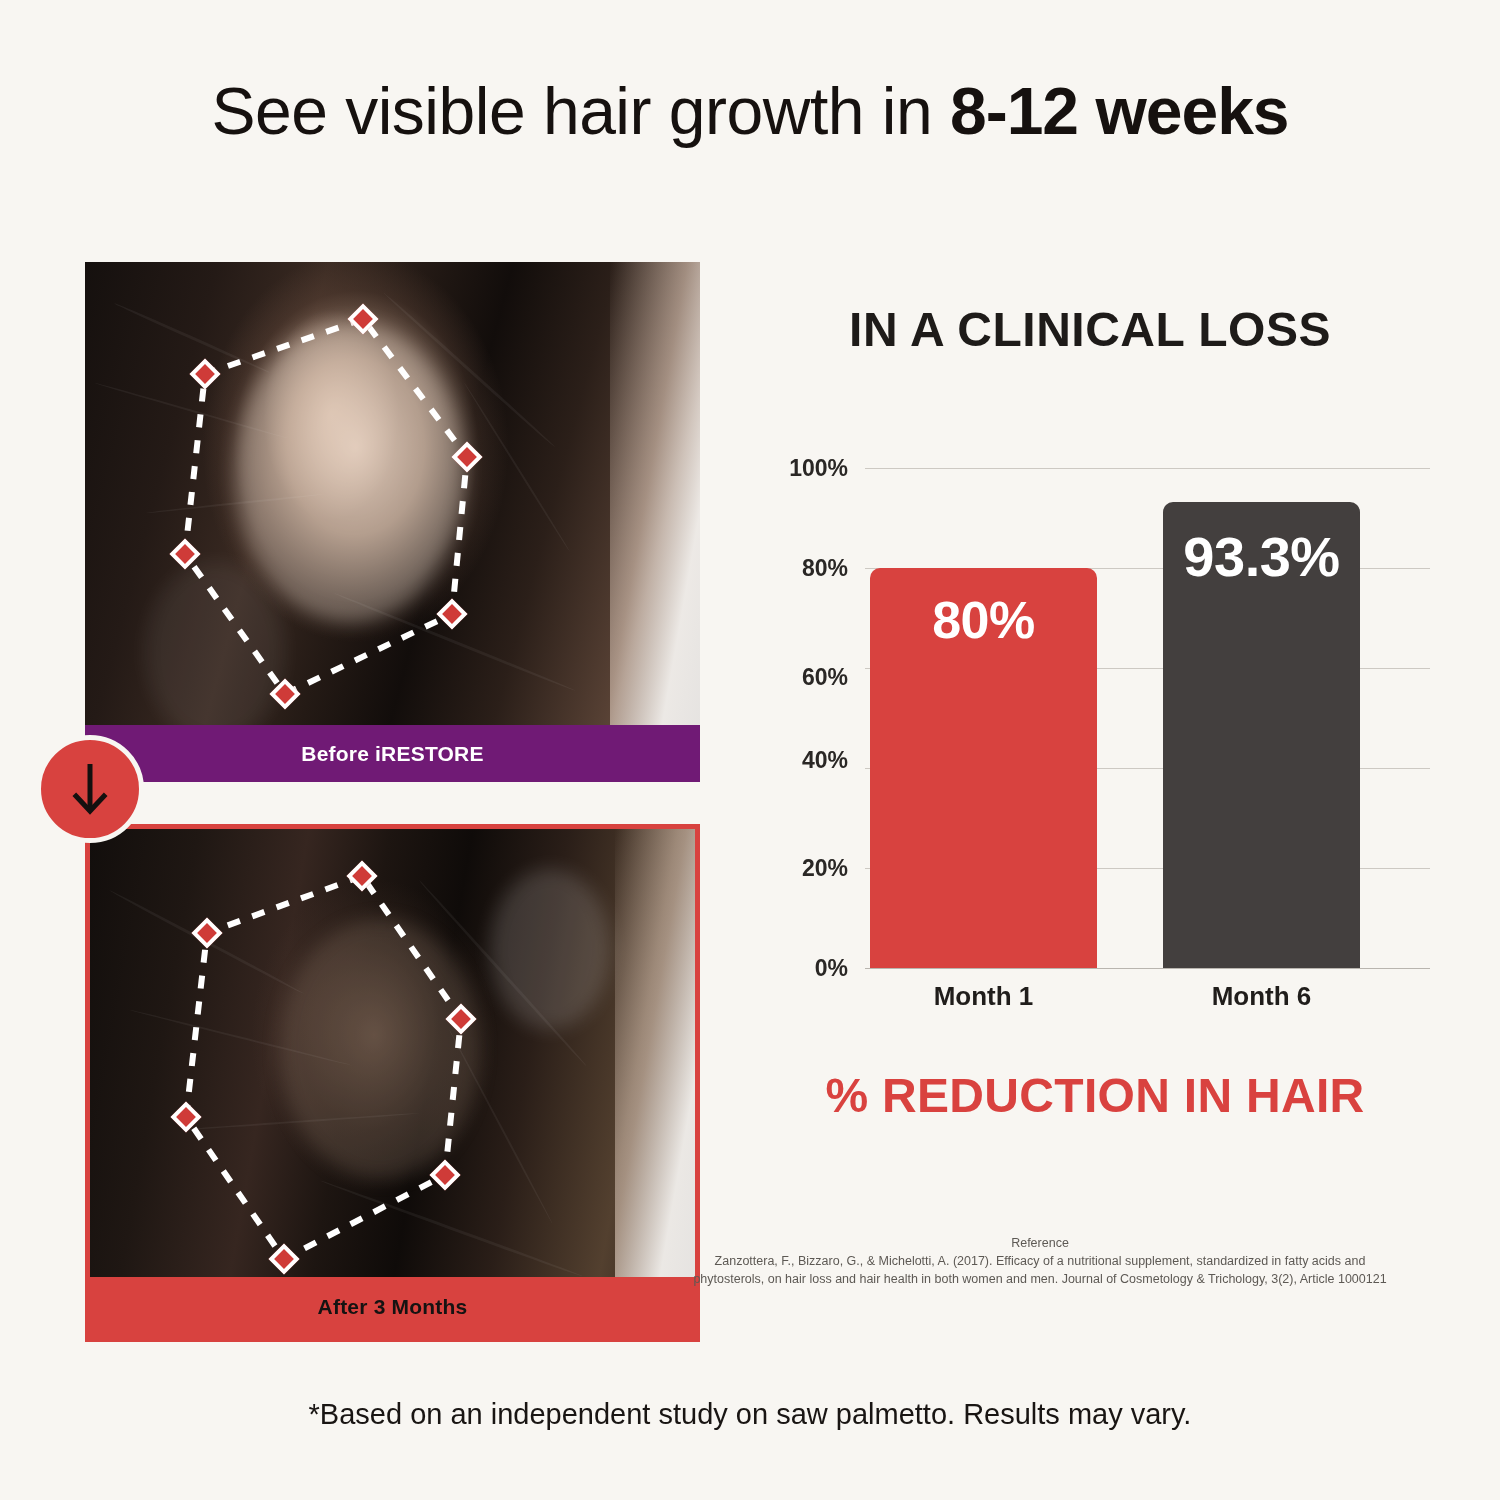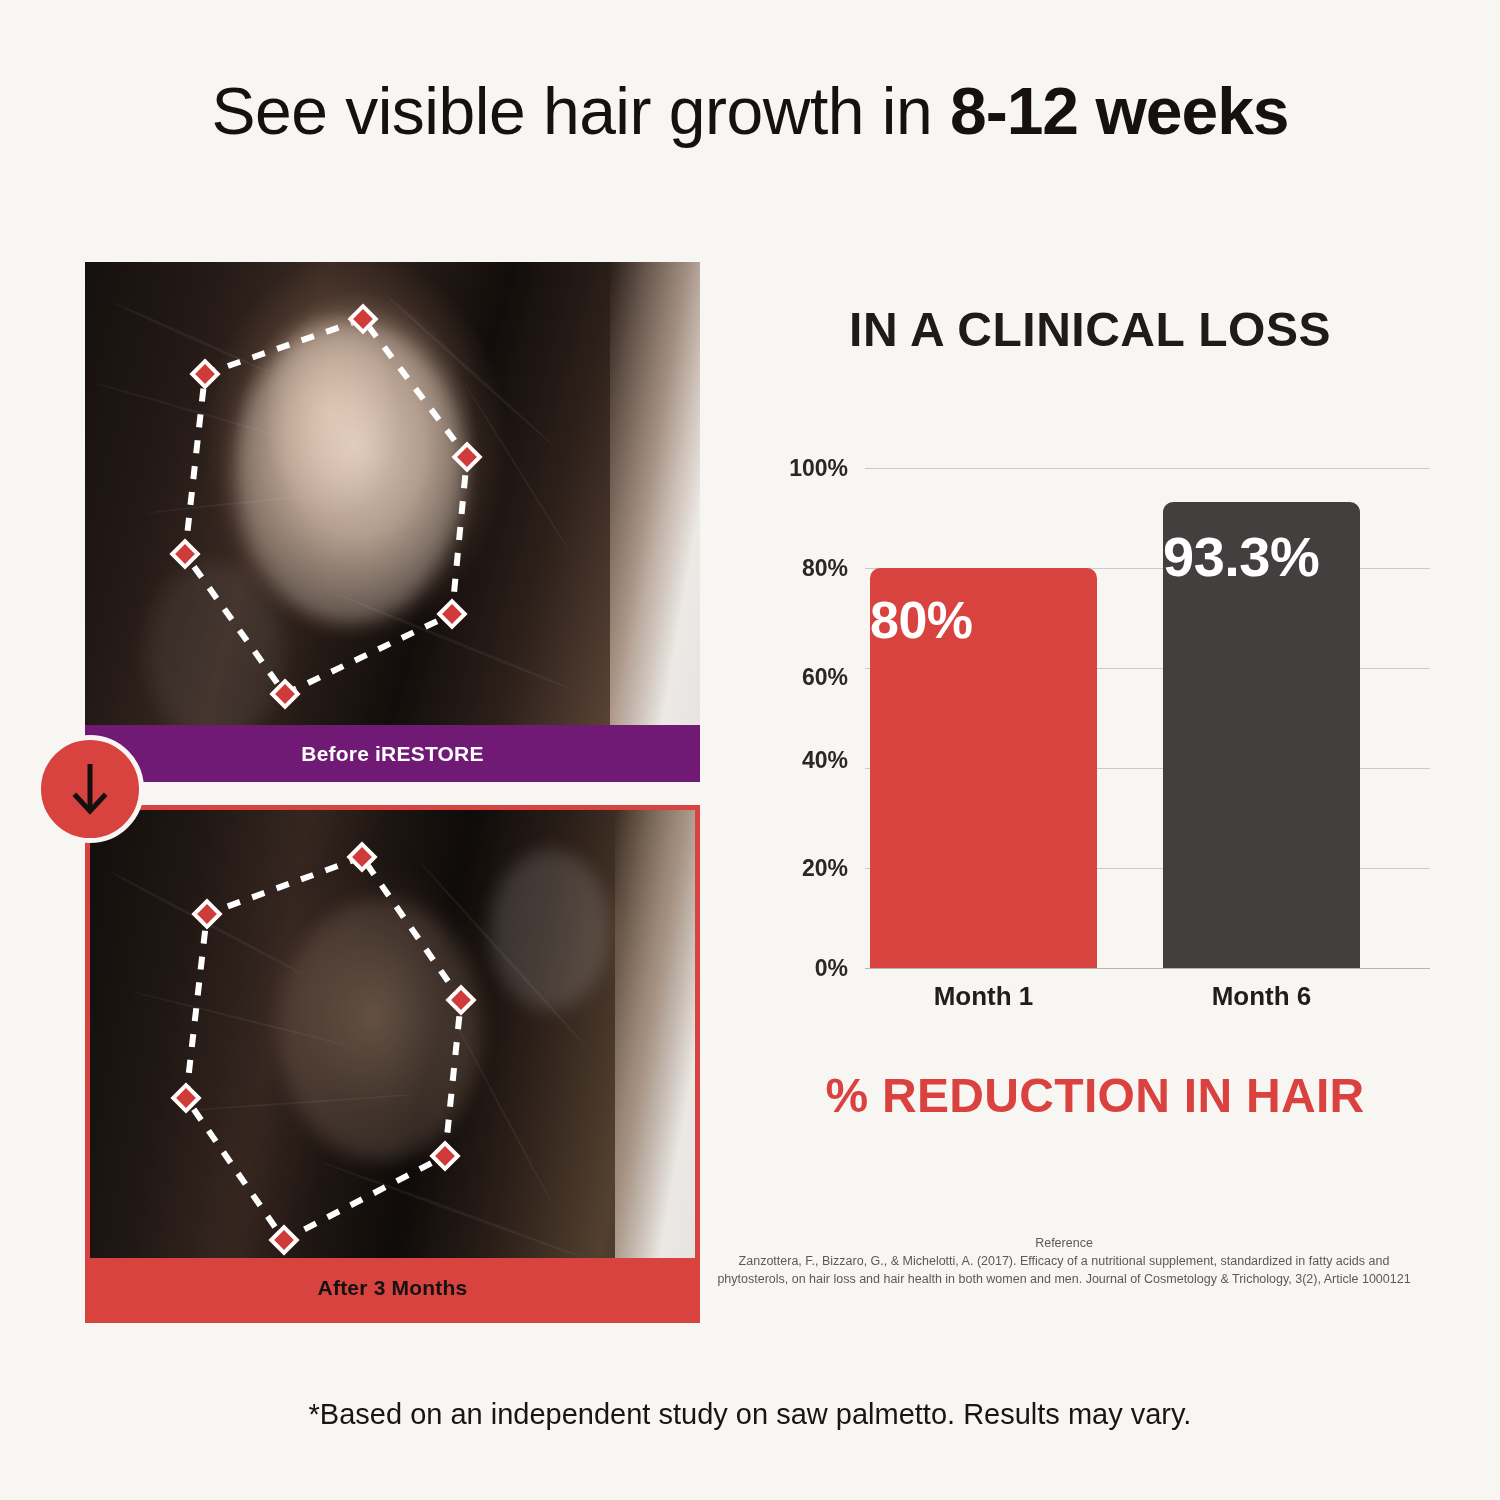--- a/index.html
+++ b/index.html
@@ -31,21 +31,21 @@
     white-space: nowrap;
   }
   .headline .strong { font-weight: 800; letter-spacing: -1px; }
 
   
   .photos { position: absolute; left: 85px; top: 262px; width: 615px; }
 
   .photo-card { position: relative; width: 615px; }
 
   .photo-card.before { height: 520px; }
-  .photo-card.after  { height: 518px; margin-top: 23px; border: 5px solid #d8423f; box-sizing: border-box; padding-left: 28px;}
+  .photo-card.after  { height: 518px; margin-top: 42px; border: 5px solid #d8423f; box-sizing: border-box; padding-left: 28px;}
 
   .photo-img {
     position: absolute;
     left: 0; top: 0;
     width: 100%;
     overflow: hidden;
   }
   .photo-card.before .photo-img { height: 463px; }
   .photo-card.after  .photo-img { height: 448px; }
 
@@ -163,20 +163,21 @@
     text-align: right;
     font-size: 23px;
     font-weight: 600;
     color: #2a2725;
     transform: translateY(-50%);
   }
   .bar {
     position: absolute;
     bottom: 32px;
     border-radius: 10px 10px 0 0;
+    text-align: center;
     color: #ffffff;
     font-weight: 800;
     box-sizing: border-box;
   }
   .bar .bar-value {
     display: block;
     font-size: 52px;
     letter-spacing: -0.5px;
     padding-top: 22px;
   }
@@ -199,21 +200,21 @@
     text-align: center;
     font-size: 48px;
     line-height: 1.08;
     font-weight: 700;
     color: #d9423f;
     letter-spacing: 0.3px;
   }
 
   .reference {
     position: absolute;
-    left: 714px;
+    left: 690px;
     top: 1234px;
     width: 700px;
     text-align: center;
     font-size: 12.5px;
     line-height: 1.45;
     color: #5d5954;
   }
 
   .disclaimer {
     position: absolute;

